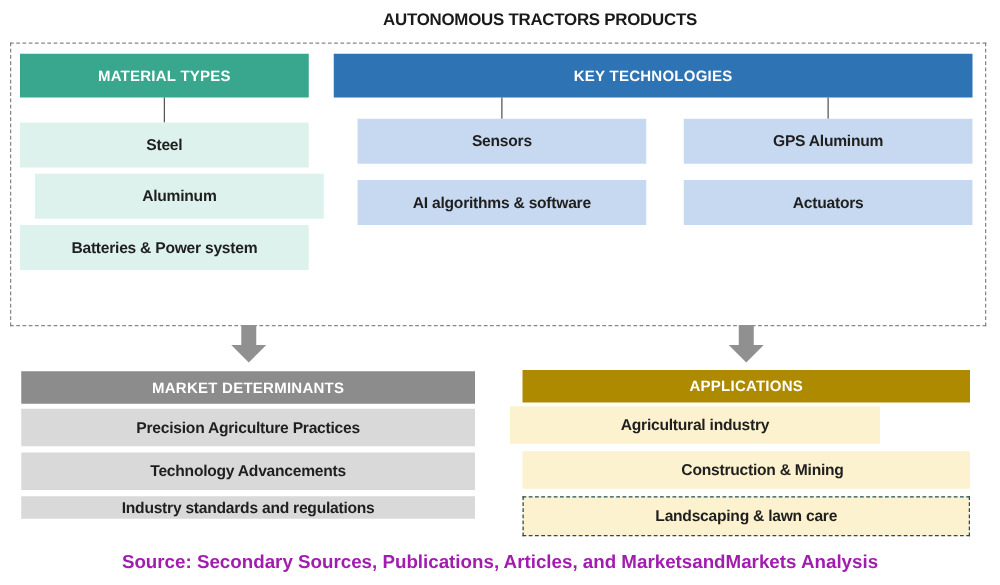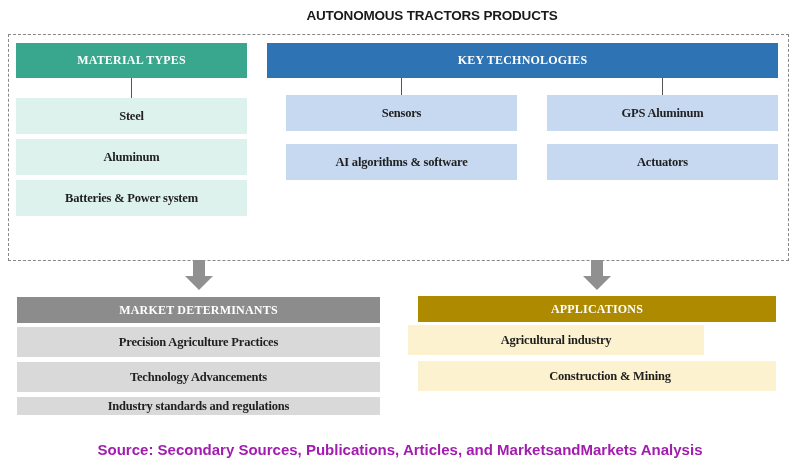--- a/index.html
+++ b/index.html
@@ -11,21 +11,21 @@
     font-weight:700; font-size:13.5px; letter-spacing:-0.2px; color:#1a1a1a;padding-left:32px;
   }
 
   .dashed-panel {
     position:absolute; left:8px; top:34px; width:781px; height:227px;
     border:1px dashed #878787; box-sizing:border-box;
   }
 
   .box {
     position:absolute; display:flex; align-items:center; justify-content:center;
-    text-align:center; font-weight:700; box-sizing:border-box;font-family:Liberation Serif, serif;
+    text-align:center; font-weight:700; box-sizing:border-box;
   }
   .hdr  { color:#ffffff; font-size:12px; letter-spacing:0.2px; }
   .item { color:#1f1f1f; font-size:12.5px; letter-spacing:-0.2px; }
 
   .mt-hdr  { background:var(--material-header); }
   .mt-item { background:var(--material-item-bg); }
   .kt-hdr  { background:var(--technology-header); }
   .kt-item { background:var(--technology-item-bg); }
   .md-hdr  { background:var(--determinants-header); }
   .md-item { background:var(--determinants-item-bg); }
@@ -50,21 +50,21 @@
 
 <div class="canvas">
 
   <div class="title">AUTONOMOUS TRACTORS PRODUCTS</div>
 
   <div class="dashed-panel"></div>
 
   <div class="box hdr mt-hdr" style="left:16px; top:43px; width:231px; height:35px;">MATERIAL TYPES</div>
   <div class="vline" style="left:131px; top:78px; height:20px;"></div>
   <div class="box item mt-item" style="left:16px; top:98px; width:231px; height:36px;">Steel</div>
-  <div class="box item mt-item" style="left:16px; top:139px; width:231px; height:36px;">Aluminum</div>
+  <div class="box item mt-item" style="left:28px; top:139px; width:231px; height:36px;">Aluminum</div>
   <div class="box item mt-item" style="left:16px; top:180px; width:231px; height:36px;">Batteries &amp; Power system</div>
 
   <div class="box hdr kt-hdr" style="left:267px; top:43px; width:511px; height:35px;">KEY TECHNOLOGIES</div>
   <div class="vline" style="left:401px; top:78px; height:17px;"></div>
   <div class="vline" style="left:662px; top:78px; height:17px;"></div>
   <div class="box item kt-item" style="left:286px; top:95px; width:231px; height:36px;">Sensors</div>
   <div class="box item kt-item" style="left:547px; top:95px; width:231px; height:36px;">GPS Aluminum</div>
   <div class="box item kt-item" style="left:547px; top:144px; width:231px; height:36px;">Actuators</div>
   <div class="box item kt-item" style="left:286px; top:144px; width:231px; height:36px;">AI algorithms &amp; software</div>
 
@@ -78,16 +78,17 @@
   </div>
 
   <div class="box hdr md-hdr" style="left:17px; top:297px; width:363px; height:26px;">MARKET DETERMINANTS</div>
   <div class="box item md-item" style="left:17px; top:327px; width:363px; height:30px;">Precision Agriculture Practices</div>
   <div class="box item md-item" style="left:17px; top:362px; width:363px; height:30px;">Technology Advancements</div>
   <div class="box item md-item" style="left:17px; top:397px; width:363px; height:18px;">Industry standards and regulations</div>
 
   <div class="box hdr ap-hdr" style="left:418px; top:296px; width:358px; height:26px;">APPLICATIONS</div>
   <div class="box item ap-item" style="left:408px; top:325px; width:296px; height:30px;">Agricultural industry</div>
   <div class="box item ap-item" style="left:418px; top:361px; width:358px; height:30px;padding-left:26px;">Construction &amp; Mining</div>
+  <div class="box item ap-item highlight" style="left:418px; top:397px; width:358px; height:32px;">Landscaping &amp; lawn care</div>
 
   <div class="source">Source: Secondary Sources, Publications, Articles, and MarketsandMarkets Analysis</div>
 
 </div>
 
 </body></html>

